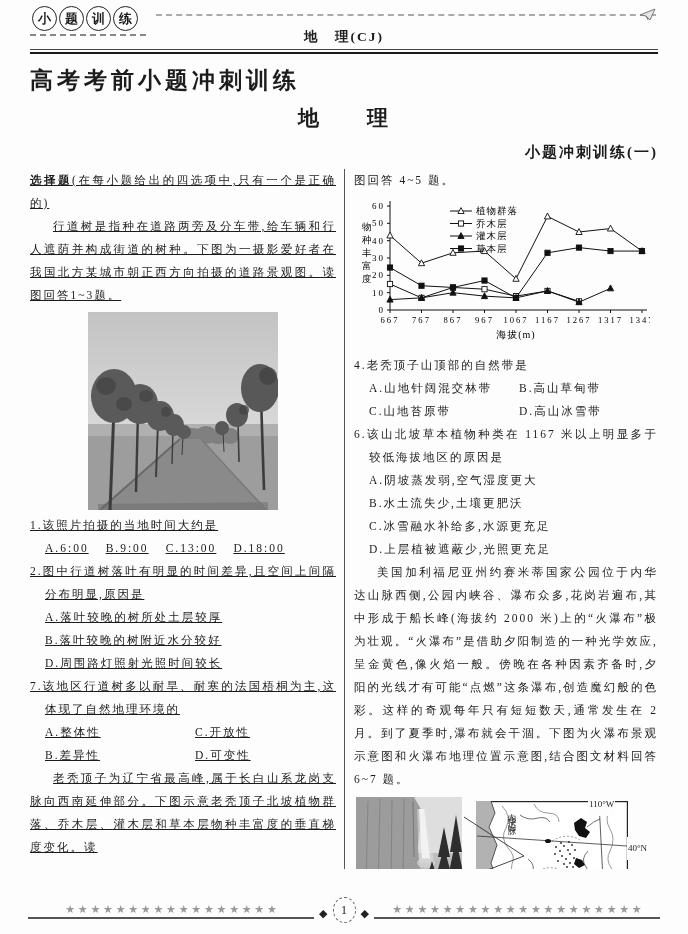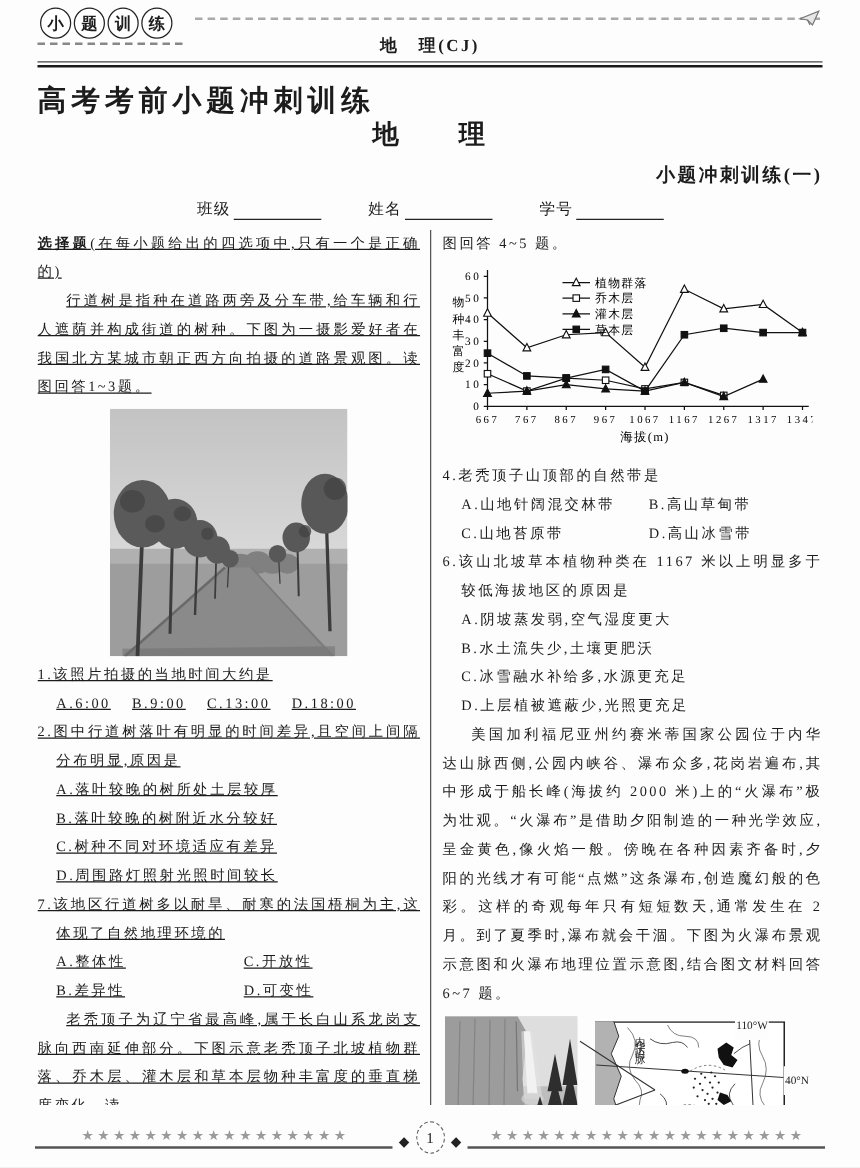--- a/index.html
+++ b/index.html
@@ -9,21 +9,21 @@
   .header{padding:7px 30px 0;}
   .logo-row{display:flex;align-items:center;height:28px;}
   .logo{display:flex;gap:2px;align-items:flex-end;border-bottom:2px dashed #888;padding:0 8px 3px 2px;}
   .logo-circle{width:23px;height:23px;border:1.6px solid #222;border-radius:50%;display:flex;
                align-items:center;justify-content:center;font-weight:bold;font-size:13px;background:#fff;}
   .dash-line{flex:1;border-top:2px dashed #aaa;margin:0 2px 12px 10px;position:relative;}
   .plane{position:absolute;right:-2px;top:-9px;}
   .course-label{text-align:center;font-weight:bold;font-size:13.5px;margin-top:-7px;letter-spacing:2px;}
   .header-rule{margin-top:3px;border-top:1.2px solid #444;border-bottom:2.6px solid #1a1a1a;height:2px;}
   .main-title{text-align:left;font-size:23px;font-weight:bold;letter-spacing:4px;margin-top:13px;line-height:1.2;}
-  .subject-title{text-align:center;font-size:21px;font-weight:bold;letter-spacing:2px;line-height:1.2;}
+  .subject-title{text-align:center;font-size:21px;font-weight:bold;letter-spacing:2px;margin-top:11px;line-height:1.2;}
   .sub-title{text-align:right;font-size:15px;font-weight:bold;letter-spacing:2px;margin-top:12px;line-height:1.2;}
   .fields{display:flex;justify-content:center;gap:38px;margin-top:9px;font-size:12.5px;letter-spacing:1px;}
   .blank{display:inline-block;width:70px;border-bottom:1px solid #222;height:13px;vertical-align:bottom;margin-left:2px;}
   
   .columns{display:flex;margin:8px 30px 0;height:700px;overflow:hidden;}
   .col-left{width:306px;padding-right:8px;text-decoration:underline;}
   .col-right{flex:1;border-left:1px solid #555;padding-left:9px;}
   .col p{margin:0;}
   .body-text{font-size:11.5px;line-height:23px;letter-spacing:2px;text-align:justify;}
   .indent{text-indent:2em;}
@@ -68,25 +68,20 @@
           <path d="M2,8 L17,2 L12,13 L8,9 Z" fill="#e6e6e6" stroke="#777" stroke-width="1"></path>
           <path d="M8,9 L10,13" stroke="#777" stroke-width="1" fill="none"></path>
         </svg>
       </div>
     </div>
     <div class="course-label">地　理(CJ)</div>
     <div class="header-rule"></div>
     <div class="main-title">高考考前小题冲刺训练</div>
     <div class="subject-title">地　　理</div>
     <div class="sub-title">小题冲刺训练(一)</div>
-    <div class="fields">
-      <span><span>班级</span><span class="blank"></span></span>
-      <span><span>姓名</span><span class="blank"></span></span>
-      <span><span>学号</span><span class="blank"></span></span>
-    </div>
   </div>
 
   <div class="columns">
 
     <div class="col col-left body-text">
       <p><span class="sec-head">选择题</span><span>(在每小题给出的四选项中,只有一个是正确的)</span></p>
       <p class="indent">行道树是指种在道路两旁及分车带,给车辆和行人遮荫并构成街道的树种。下图为一摄影爱好者在我国北方某城市朝正西方向拍摄的道路景观图。读图回答1~3题。</p>
 
       <svg class="road-photo" width="190" height="198" viewBox="0 0 190 198">
         <defs>
@@ -148,21 +143,20 @@
       <div class="opts-row">
         <span>A.6:00</span>
         <span>B.9:00</span>
         <span>C.13:00</span>
         <span>D.18:00</span>
       </div>
 
       <p class="q">2.图中行道树落叶有明显的时间差异,且空间上间隔分布明显,原因是</p>
       <p class="q-opt">A.落叶较晚的树所处土层较厚</p>
       <p class="q-opt">B.落叶较晚的树附近水分较好</p>
-      <p class="q-opt">C.树种不同对环境适应有差异</p>
       <p class="q-opt">D.周围路灯照射光照时间较长</p>
 
       <p class="q">7.该地区行道树多以耐旱、耐寒的法国梧桐为主,这体现了自然地理环境的</p>
       <div class="opts-grid">
         <span>A.整体性</span>
         <span>C.开放性</span>
         <span>B.差异性</span>
         <span>D.可变性</span>
       </div>
 

